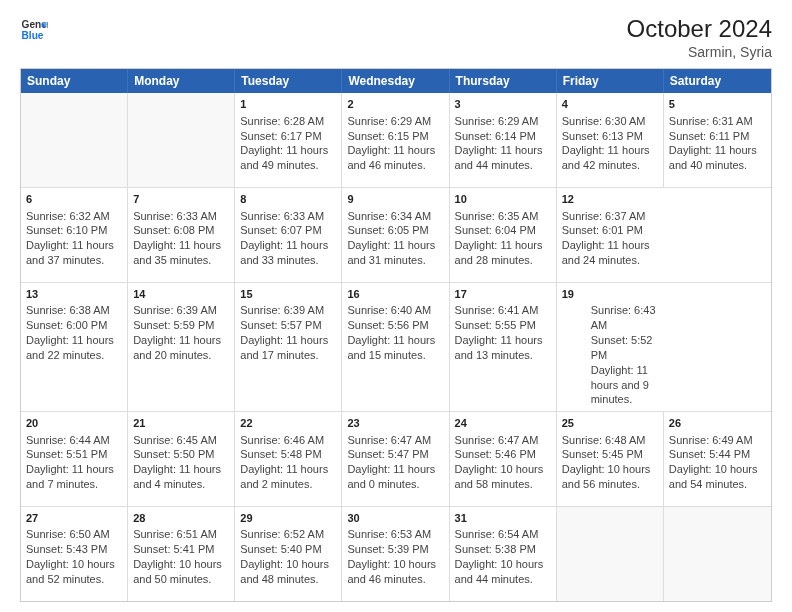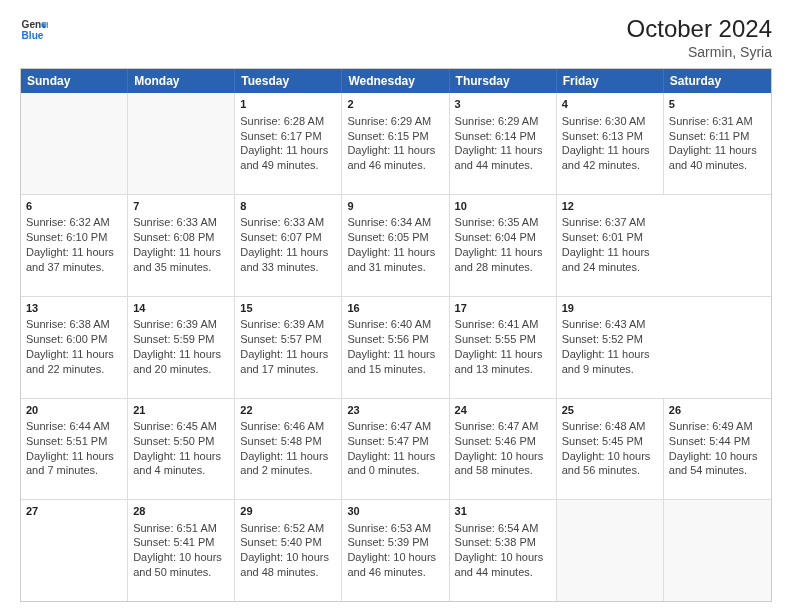--- a/index.html
+++ b/index.html
@@ -231,21 +231,21 @@
 Daylight: 11 hours and 15 minutes.</div>
           </div>
           <div class="cal-cell">
             <div class="day-num">17</div>
             <div class="day-info" style="white-space: pre-line;">Sunrise: 6:41 AM
 Sunset: 5:55 PM
 Daylight: 11 hours and 13 minutes.</div>
           </div>
           <div class="cal-cell">
             <div class="day-num">19</div>
-            <div class="day-info" style="white-space: pre-line;">Sunrise: 6:43 AM
+            <div class="day-info" style="white-space: pre-line; margin-left: 29px;">Sunrise: 6:43 AM
 Sunset: 5:52 PM
 Daylight: 11 hours and 9 minutes.</div>
           </div>
         </div>
         <div class="cal-row">
           <div class="cal-cell">
             <div class="day-num">20</div>
             <div class="day-info" style="white-space: pre-line;">Sunrise: 6:44 AM
 Sunset: 5:51 PM
 Daylight: 11 hours and 7 minutes.</div>
@@ -283,20 +283,23 @@
           <div class="cal-cell">
             <div class="day-num">26</div>
             <div class="day-info" style="white-space: pre-line;">Sunrise: 6:49 AM
 Sunset: 5:44 PM
 Daylight: 10 hours and 54 minutes.</div>
           </div>
         </div>
         <div class="cal-row">
           <div class="cal-cell">
             <div class="day-num">27</div>
+            <div class="day-info" style="white-space: pre-line;">Sunrise: 6:50 AM
+Sunset: 5:43 PM
+Daylight: 10 hours and 52 minutes.</div>
           </div>
           <div class="cal-cell">
             <div class="day-num">28</div>
             <div class="day-info" style="white-space: pre-line;">Sunrise: 6:51 AM
 Sunset: 5:41 PM
 Daylight: 10 hours and 50 minutes.</div>
           </div>
           <div class="cal-cell">
             <div class="day-num">29</div>
             <div class="day-info" style="white-space: pre-line;">Sunrise: 6:52 AM

